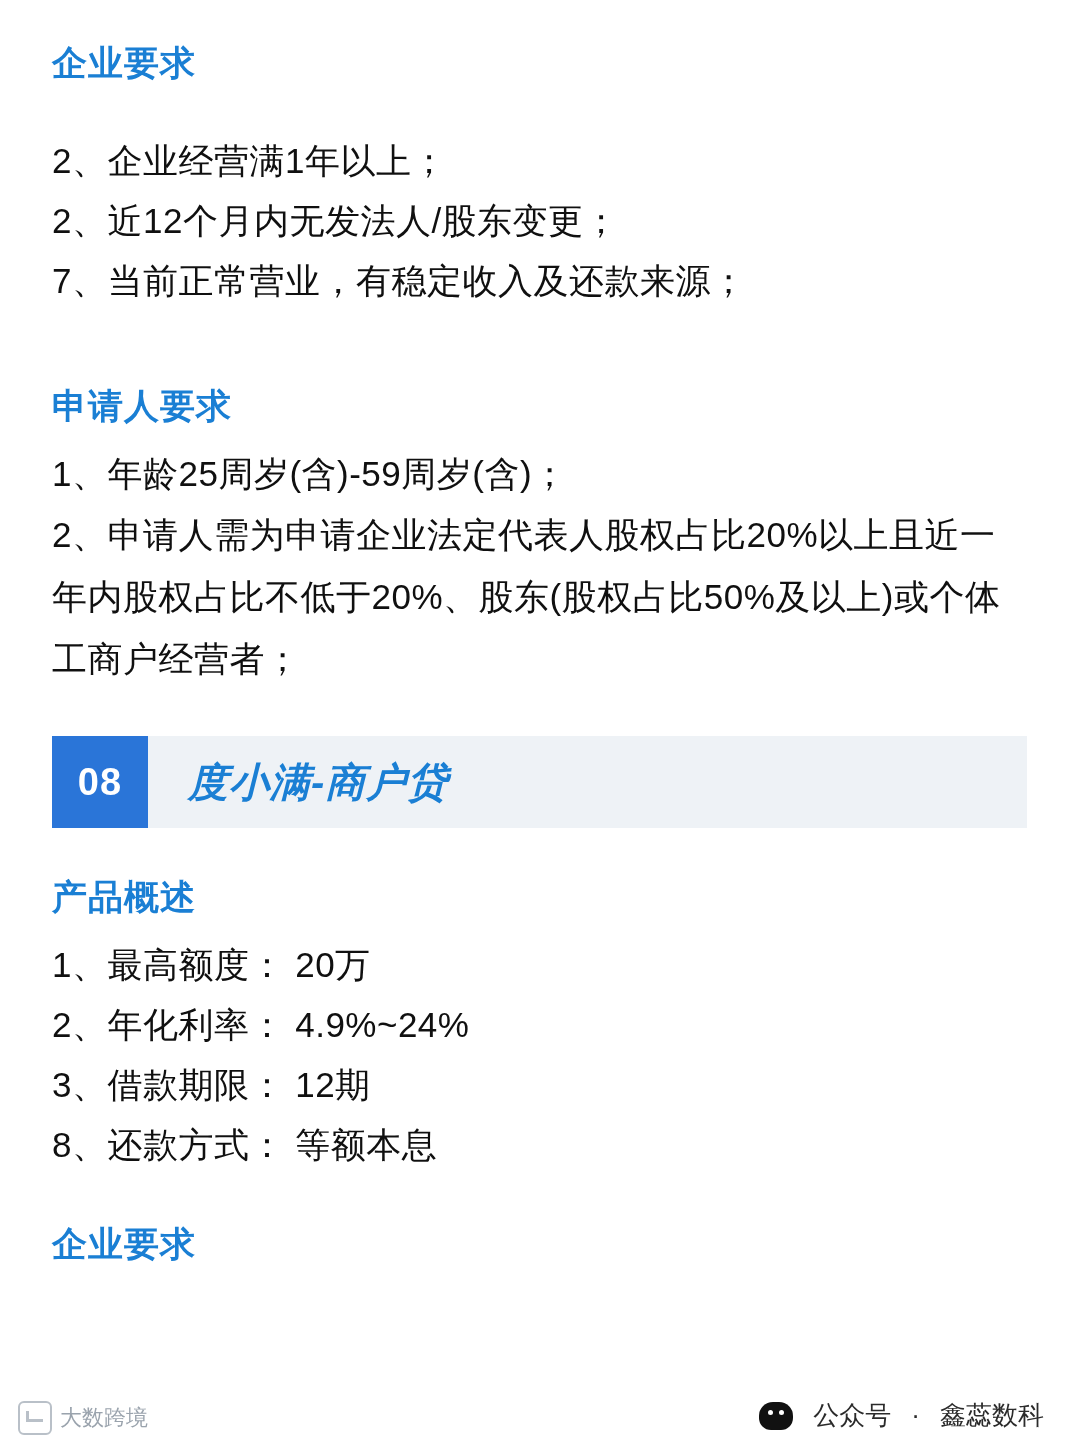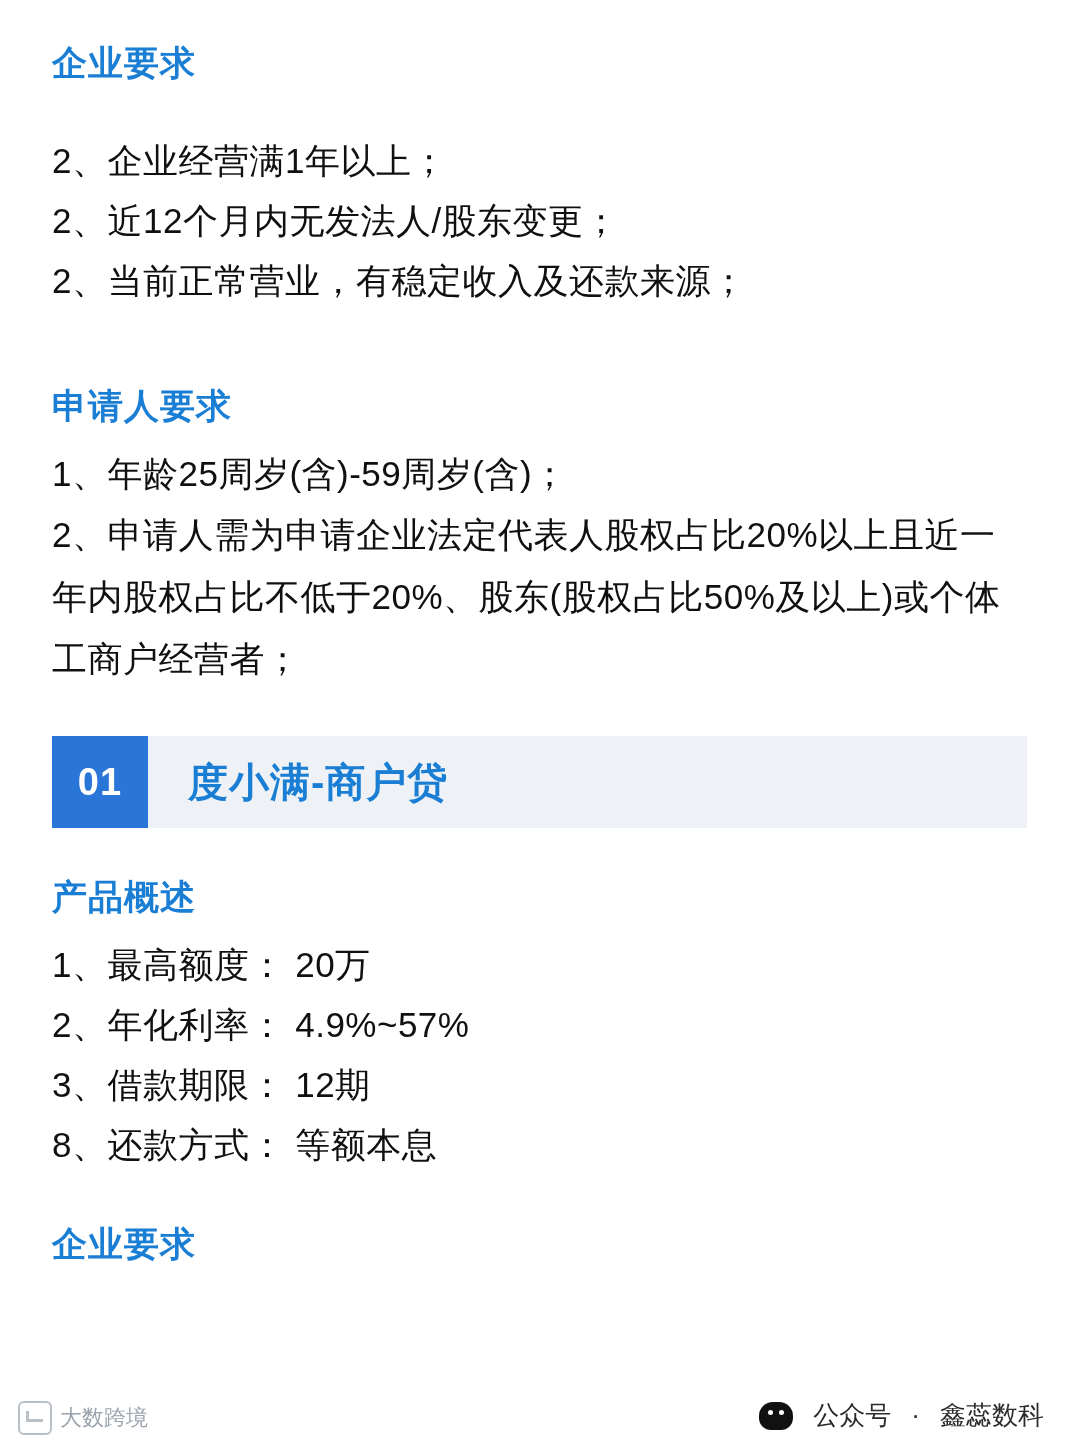--- a/index.html
+++ b/index.html
@@ -76,20 +76,21 @@
     letter-spacing: 1px;
   }
   .product-banner .title {
     color: #1a7fd4;
     font-size: 40px;
     font-weight: bold;
     display: flex;
     align-items: center;
     padding-left: 40px;
     letter-spacing: 1px;
+    font-style: italic;
   }
 
   .spec-line {
     font-size: 35px;
     line-height: 60px;
     color: #101010;
     letter-spacing: 0.5px;
     white-space: nowrap;
   }
 
@@ -167,46 +168,46 @@
 <body>
 
 <div class="page">
 
   <h2 class="section-heading">企业要求</h2>
 
   <div class="gap-after-heading-lg"></div>
 
   <div class="body-line">2、企业经营满1年以上；</div>
   <div class="body-line">2、近12个月内无发法人/股东变更；</div>
-  <div class="body-line">2、当前正常营业，有稳定收入及还款来源；</div>
+  <div class="body-line">7、当前正常营业，有稳定收入及还款来源；</div>
 
   <div class="block-gap-lg"></div>
 
   <h2 class="section-heading">申请人要求</h2>
 
   <div class="gap-after-heading-sm"></div>
 
   <div class="body-line">1、年龄25周岁(含)-59周岁(含)；</div>
   <div class="body-para">2、申请人需为申请企业法定代表人股权占比20%以上且近一年内股权占比不低于20%、股东(股权占比50%及以上)或个体工商户经营者；</div>
 
   <div class="block-gap-md"></div>
 
   <div class="product-banner">
-    <div class="num">01</div>
+    <div class="num">08</div>
     <div class="title">度小满-商户贷</div>
   </div>
 
   <div class="block-gap-md"></div>
 
   <h2 class="section-heading">产品概述</h2>
 
   <div class="gap-after-heading-sm"></div>
 
   <div class="spec-line">1、最高额度： 20万</div>
-  <div class="spec-line">2、年化利率： 4.9%~57%</div>
+  <div class="spec-line">2、年化利率： 4.9%~24%</div>
   <div class="spec-line">3、借款期限： 12期</div>
   <div class="spec-line">8、还款方式： 等额本息</div>
 
   <div class="block-gap-md"></div>
 
   <h2 class="section-heading">企业要求</h2>
 
   <div class="footer">
     <div class="brand-left">
       <span class="logo-mark"></span>

